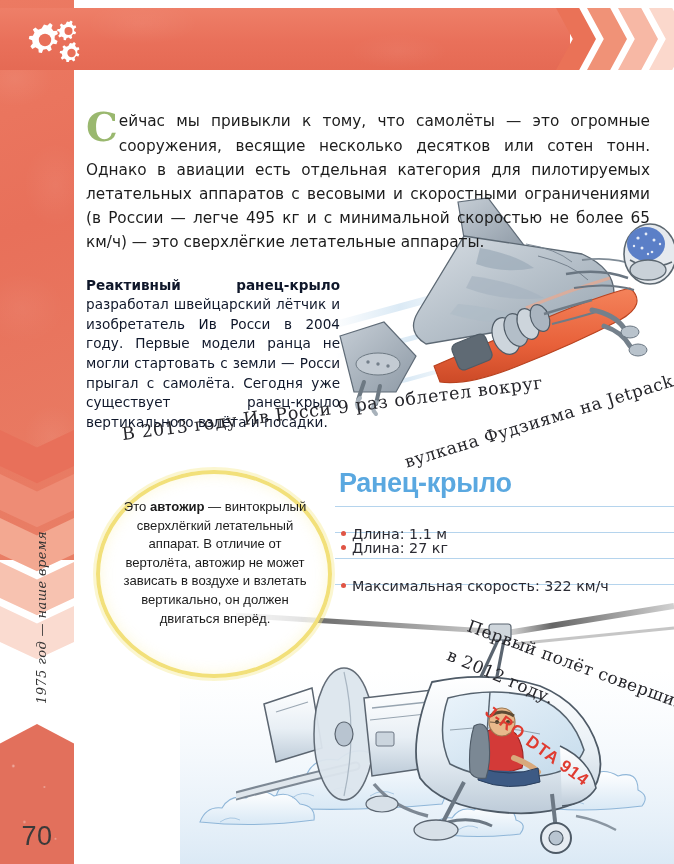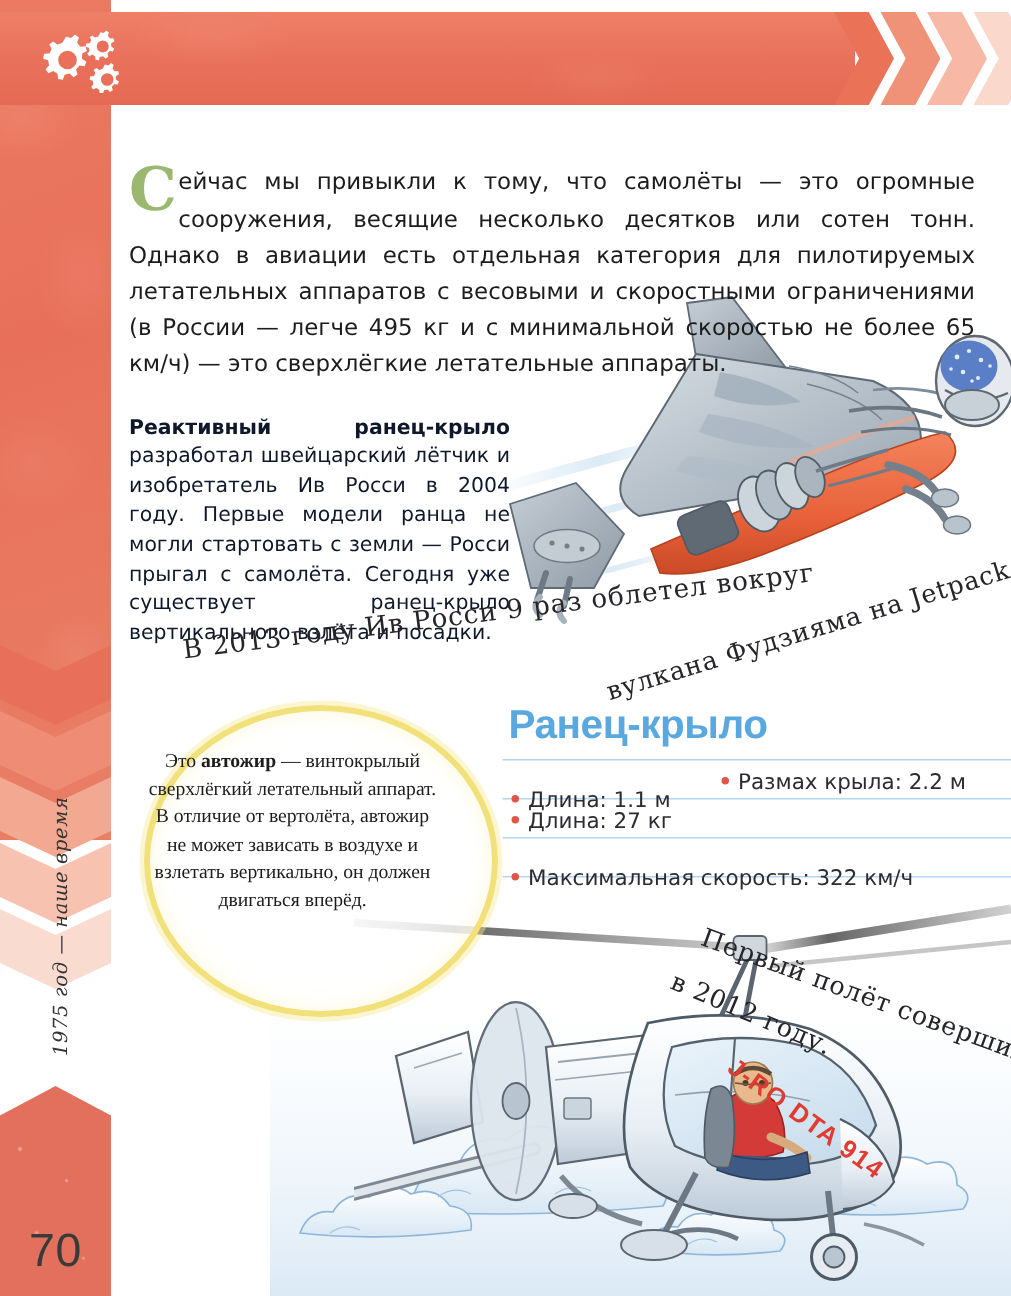--- a/index.html
+++ b/index.html
@@ -70,21 +70,21 @@
       radial-gradient(circle 2px at 33% 70%, rgba(255,255,255,0.4), transparent),
       radial-gradient(circle 1.5px at 75% 82%, rgba(255,255,255,0.4), transparent);
   }
   .page-number {
     position: absolute;
     left: 0;
     bottom: 12px;
     width: 74px;
     text-align: center;
     font-family: "Liberation Sans", sans-serif;
-    font-size: 31px;
+    font-size: 27px;
     color: #3a3a3a;
     letter-spacing: 0.5px;
   }
   .era-label {
     position: absolute;
     left: -54px;
     top: 610px;
     width: 190px;
     transform: rotate(-90deg);
     transform-origin: center center;
@@ -288,25 +288,25 @@
     top: 470px;
     width: 228px;
     height: 200px;
     border-radius: 50%;
     border: 4px solid #f2e07a;
     box-shadow: 0 0 0 3px rgba(246,235,150,0.45), inset 0 0 14px rgba(250,240,170,0.45);
     background: rgba(255,255,255,0.82);
   }
   .oval-text {
     position: absolute;
-    left: 96px;
+    left: 116px;
     top: 498px;
     width: 198px;
     text-align: center;
-    font-family: Liberation Serif, serif;
+    font-family: Liberation Sans, sans-serif;
     font-size: 13.1px;
     line-height: 18.6px;
     color: #1c1c1c;
   }
   .oval-text b { font-weight: bold; }
 
   
   .illus { position: absolute; }
   .jetpack-illus { left: 330px; top: 196px; width: 344px; height: 230px; }
   .gyro-illus { left: 236px; top: 586px; width: 438px; height: 278px; }
@@ -568,23 +568,20 @@
     <div class="rule-line" style="top:40px;"></div>
     <div class="rule-line" style="top:66px;"></div>
     <div class="rule-line" style="top:92px;"></div>
     <div class="rule-line" style="top:118px;"></div>
 
     <div class="spec-title">Ранец-крыло</div>
 
     <div class="spec-row" style="left:6px; top:60px;">
       <span class="bullet"></span><span>Длина:</span>&nbsp;<span>1.1 м</span>
     </div>
-    <div class="spec-row" style="left:146px; top:48px;">
-      <span class="bullet"></span><span>Размах крыла:</span>&nbsp;<span>2.2 м</span>
-    </div>
     <div class="spec-row" style="left:6px; top:74px;">
       <span class="bullet"></span><span>Длина:</span>&nbsp;<span>27 кг</span>
     </div>
     <div class="spec-row" style="left:6px; top:112px;">
       <span class="bullet"></span><span>Максимальная скорость:</span>&nbsp;<span>322 км/ч</span>
     </div>
   </div>
 
   <div class="oval-callout"></div>
   <div class="oval-text">

